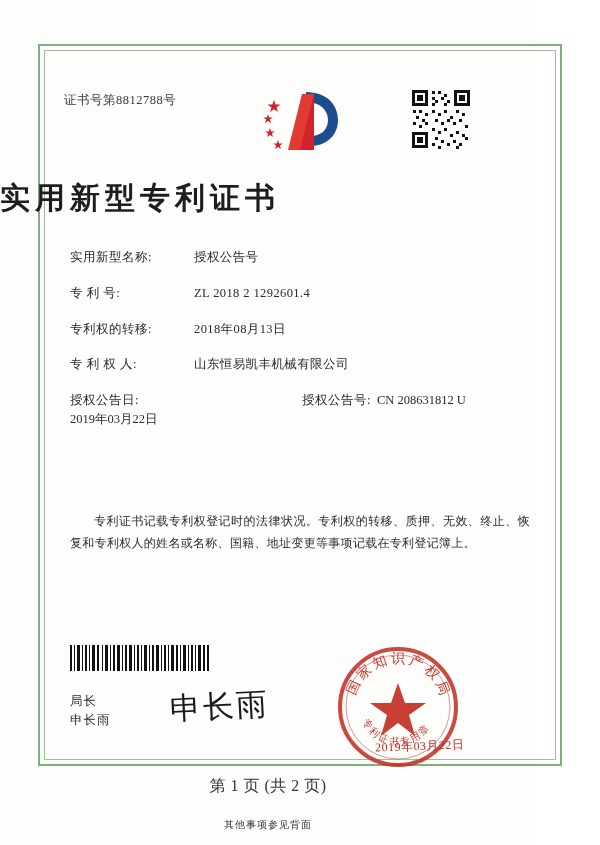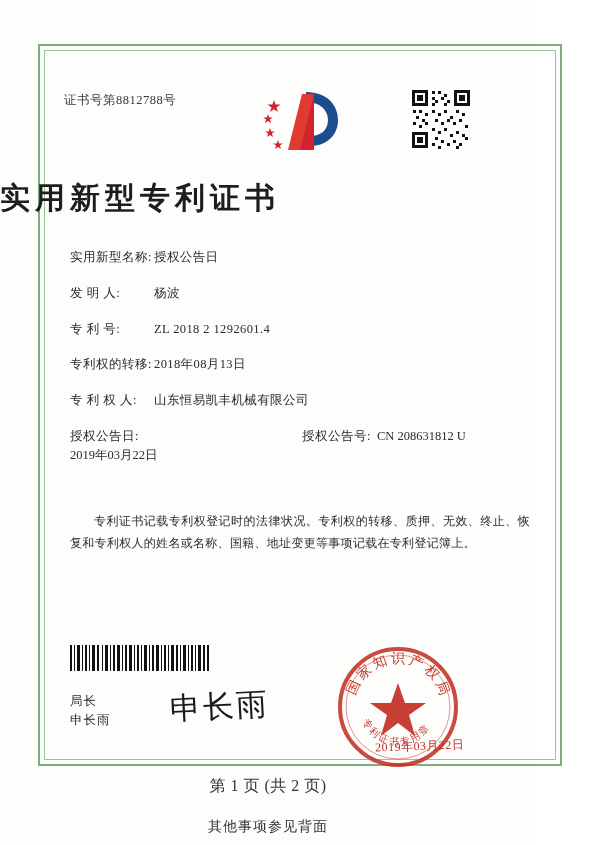--- a/index.html
+++ b/index.html
@@ -93,20 +93,21 @@
     top: 248px;
     width: 460px;
     font-size: 12.5px;
     color: #2b2b2b;
   }
   .field-row {
     display: flex;
     align-items: flex-start;
     margin-bottom: 17px;
     line-height: 1.5;
+    gap: 40px;
   }
   .field-label {
     width: 84px;
     flex: none;
     letter-spacing: 0.5px;
     white-space: nowrap;
   }
   .field-value {
     flex: 1;
     letter-spacing: 0.4px;
@@ -195,21 +196,21 @@
     text-align: center;
     font-size: 16px;
     color: #333;
     letter-spacing: 0.5px;
   }
   .footer-note {
     position: absolute;
     left: 0; right: 0;
     top: 818px;
     text-align: center;
-    font-size: 14px;
+    font-size: 10px;
     color: #333;
     letter-spacing: 1px;
   }
 </style>
 </head>
 <body>
 
 <div class="page">
 
   <div class="border-outer"></div>
@@ -294,27 +295,23 @@
       </g>
     </svg>
   </div>
 
   <div class="title">实用新型专利证书</div>
 
   <div class="fields">
 
     <div class="field-row">
       <div class="field-label">实用新型名称:</div>
-      <div class="field-value">授权公告日</div>
+      <div class="field-value">授权公告号</div>
     </div>
 
-    <div class="field-row">
-      <div class="field-label">发 明 人:</div>
-      <div class="field-value">杨波</div>
-    </div>
 
     <div class="field-row">
       <div class="field-label">专 利 号:</div>
       <div class="field-value">ZL 2018 2 1292601.4</div>
     </div>
 
     <div class="field-row">
       <div class="field-label">专利权的转移:</div>
       <div class="field-value">2018年08月13日</div>
     </div>

